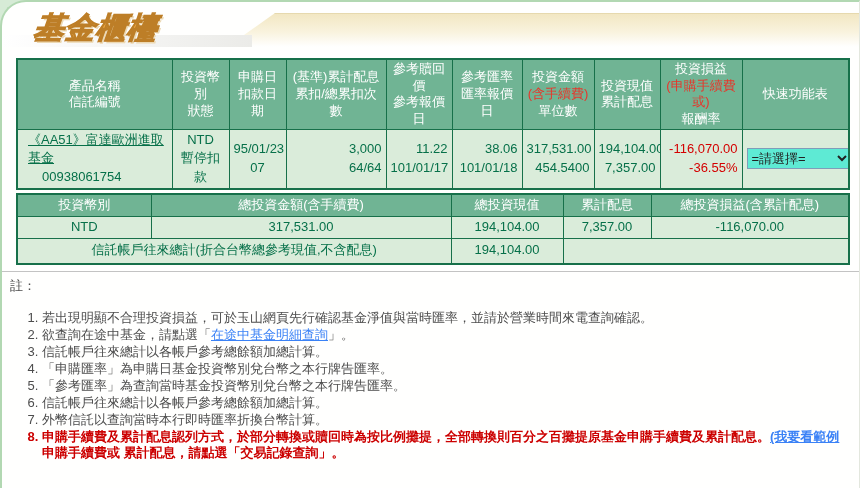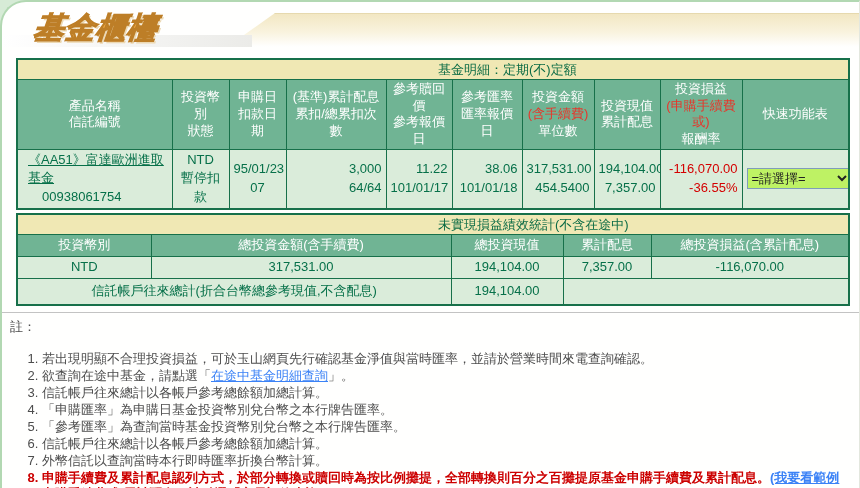--- a/index.html
+++ b/index.html
@@ -65,21 +65,21 @@
   }
   .red-sub { color:#e8352a; }
   td.d { background:#daecda; color:#067049; vertical-align:middle; line-height:1.45; }
   .al { text-align:left; } .ar { text-align:right; } .ac { text-align:center; }
   .neg { color:#d40000; }
   a.fund-link { color:#067049; text-decoration:underline; cursor:pointer; }
   .trust-no { display:block;margin-left:20px; }
   .fund-name-line { display:block; padding-left:6px; }
   select.quick {
     width:104px; height:21px; font-size:13px;
-    font-family:inherit; border:1px solid #7f9db9; background:#bef264; color:#222;
+    font-family:inherit; border:1px solid #7f9db9; background:#5eead4; color:#222;
   }
   .gap { height:3px; }
   
   hr.sep { border:none; border-top:1px solid #c3c3c3; margin:6px 0 0 0; }
   .notes { color:#4d4d4d; font-size:13px; }
   .note-head { margin:5px 0 0 8px; }
   ol.note-list { margin:15px 0 0 12px; padding-left:28px; }
   ol.note-list li { line-height:16px; margin-bottom:1px; }
   li.red { color:#cc0000; font-weight:bold; }
   a.note-link { color:#3b82f6; text-decoration:underline; cursor:pointer; }
@@ -103,25 +103,20 @@
         <col style="width:57px">
       <col style="width:100px">
         <col style="width:66px">
         <col style="width:70px">
       <col style="width:72px">
         <col style="width:66px">
         <col style="width:82px">
       <col style="width:107px">
     </colgroup>
     <tbody>
-        <tr>
-      <td class="band-yellow" colspan="10">
-        <span>基金明細：定期(不)定額</span>
-      </td>
-    </tr>
     <tr style="height:44px">
       <th class="g">
         <span>產品名稱</span><br>
         <span>信託編號</span>
       </th>
       <th class="g">
         <span>投資幣別</span><br>
         <span>狀態</span>
       </th>
       <th class="g">
@@ -208,25 +203,20 @@
 
   <table class="tbl">
     <colgroup>
       <col style="width:134px">
         <col style="width:300px">
         <col style="width:112px">
       <col style="width:88px">
         <col style="width:198px">
     </colgroup>
     <tbody>
-        <tr>
-      <td class="band-yellow" colspan="5">
-        <span>未實現損益績效統計(不含在途中)</span>
-      </td>
-    </tr>
     <tr style="height:22px">
       <th class="g">投資幣別</th>
       <th class="g">總投資金額(含手續費)</th>
       <th class="g">總投資現值</th>
       <th class="g">累計配息</th>
       <th class="g">總投資損益(含累計配息)</th>
     </tr>
     <tr style="height:22px">
       <td class="d ac">NTD</td>
       <td class="d ac">317,531.00</td>

